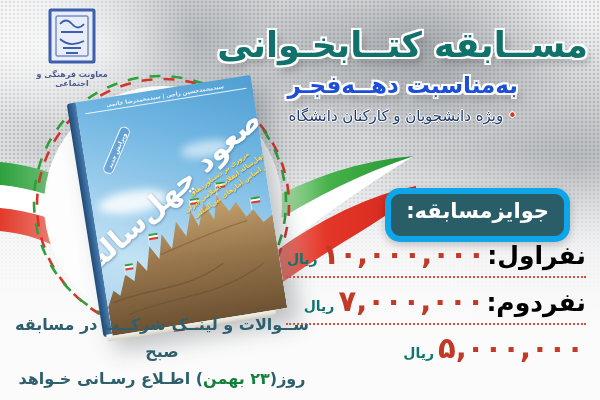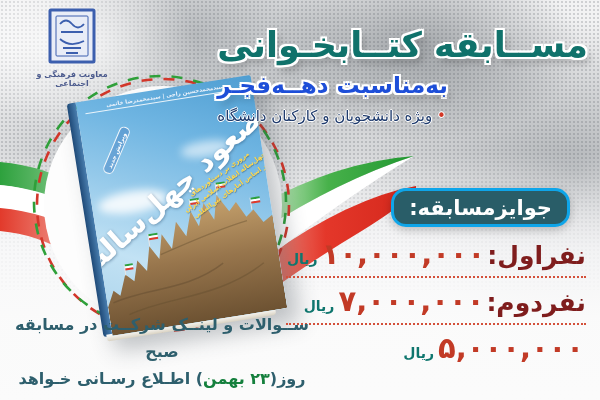--- a/index.html
+++ b/index.html
@@ -57,38 +57,38 @@
     font-size:6.5px;font-weight:bold;color:#ffd94f;text-align:center;line-height:1.55;
     text-shadow:0 1px 1px rgba(25,60,95,.5);}
   .book-edition{position:absolute;left:8px;top:48px;transform:rotate(-58deg);
     font-size:6px;font-weight:bold;color:#fff;background:rgba(80,140,200,.55);
     border:1px solid rgba(255,255,255,.9);border-radius:5px;padding:1px 5px;white-space:nowrap;}
   .mountain{position:absolute;left:0;right:0;bottom:0;width:100%;height:64%;}
   
   .logo{position:absolute;left:20px;top:8px;width:104px;text-align:center;}
   .logo-caption{margin-top:2px;font-size:8px;font-weight:bold;color:#4d5c8e;}
   
-  .header{position:absolute;right:12px;top:24px;text-align:left;}
+  .header{position:absolute;right:12px;top:24px;text-align:center;}
   .main-title{font-size:35px;line-height:1.2;font-weight:bold;color:#10726b;white-space:nowrap;
     text-shadow:2px 0 0 #fff,-2px 0 0 #fff,0 2px 0 #fff,0 -2px 0 #fff,
       2px 2px 0 #fff,-2px -2px 0 #fff,2px -2px 0 #fff,-2px 2px 0 #fff,4px 6px 7px rgba(0,0,0,.22);}
   .sub-title{margin-top:6px;font-size:23px;line-height:1.15;font-weight:bold;color:#1d4ed8;white-space:nowrap;
     text-shadow:2px 0 0 #fff,-2px 0 0 #fff,0 2px 0 #fff,0 -2px 0 #fff,
       2px 2px 0 #fff,-2px -2px 0 #fff,2px -2px 0 #fff,-2px 2px 0 #fff,4px 6px 7px rgba(0,0,0,.22);}
   .audience{margin-top:9px;font-size:15px;font-weight:normal;color:#1f3b6d;white-space:nowrap;
     text-shadow:1px 0 0 #fff,-1px 0 0 #fff,0 1px 0 #fff,0 -1px 0 #fff;}
   .audience .bullet{color:#d23726;font-size:15px;}
   
   .badge{position:absolute;right:30px;top:188px;background:#295d68;color:#fff;
-    font-size:21px;font-weight:bold;padding:5px 15px 4px;border-radius:15px;
-    border:3px solid #0ea5e9;box-shadow:0 3px 8px rgba(0,0,0,.22);white-space:nowrap;}
+    font-size:21px;font-weight:bold;padding:5px 15px 13px;border-radius:15px;
+    border:6px solid #0ea5e9;box-shadow:0 3px 8px rgba(0,0,0,.22);white-space:nowrap;}
   .prizes{position:absolute;right:14px;top:235px;width:300px;}
   .prize-row{display:flex;align-items:baseline;padding:2px 0 5px;}
   .prize-row.sep{border-bottom:2.5px dotted #d4503a;margin-bottom:4px;}
-  .prize-label{font-size:25px;font-weight:bold;color:#7f1d1d;white-space:nowrap;}
+  .prize-label{font-size:25px;font-weight:bold;color:#000000;white-space:nowrap;}
   .prize-amount{font-size:29px;font-weight:bold;color:#c23a26;white-space:nowrap;letter-spacing:.5px;
     margin-right:2px;}
   .prize-unit{font-size:14px;font-weight:bold;color:#0f766e;margin-right:4px;}
   
   .note{position:absolute;left:12px;top:311px;width:300px;text-align:center;
     font-size:16px;font-weight:bold;color:#2e5f6d;line-height:1.7;}
   .note .hl{color:#15803d;}
 </style>
 </head>
 <body>

